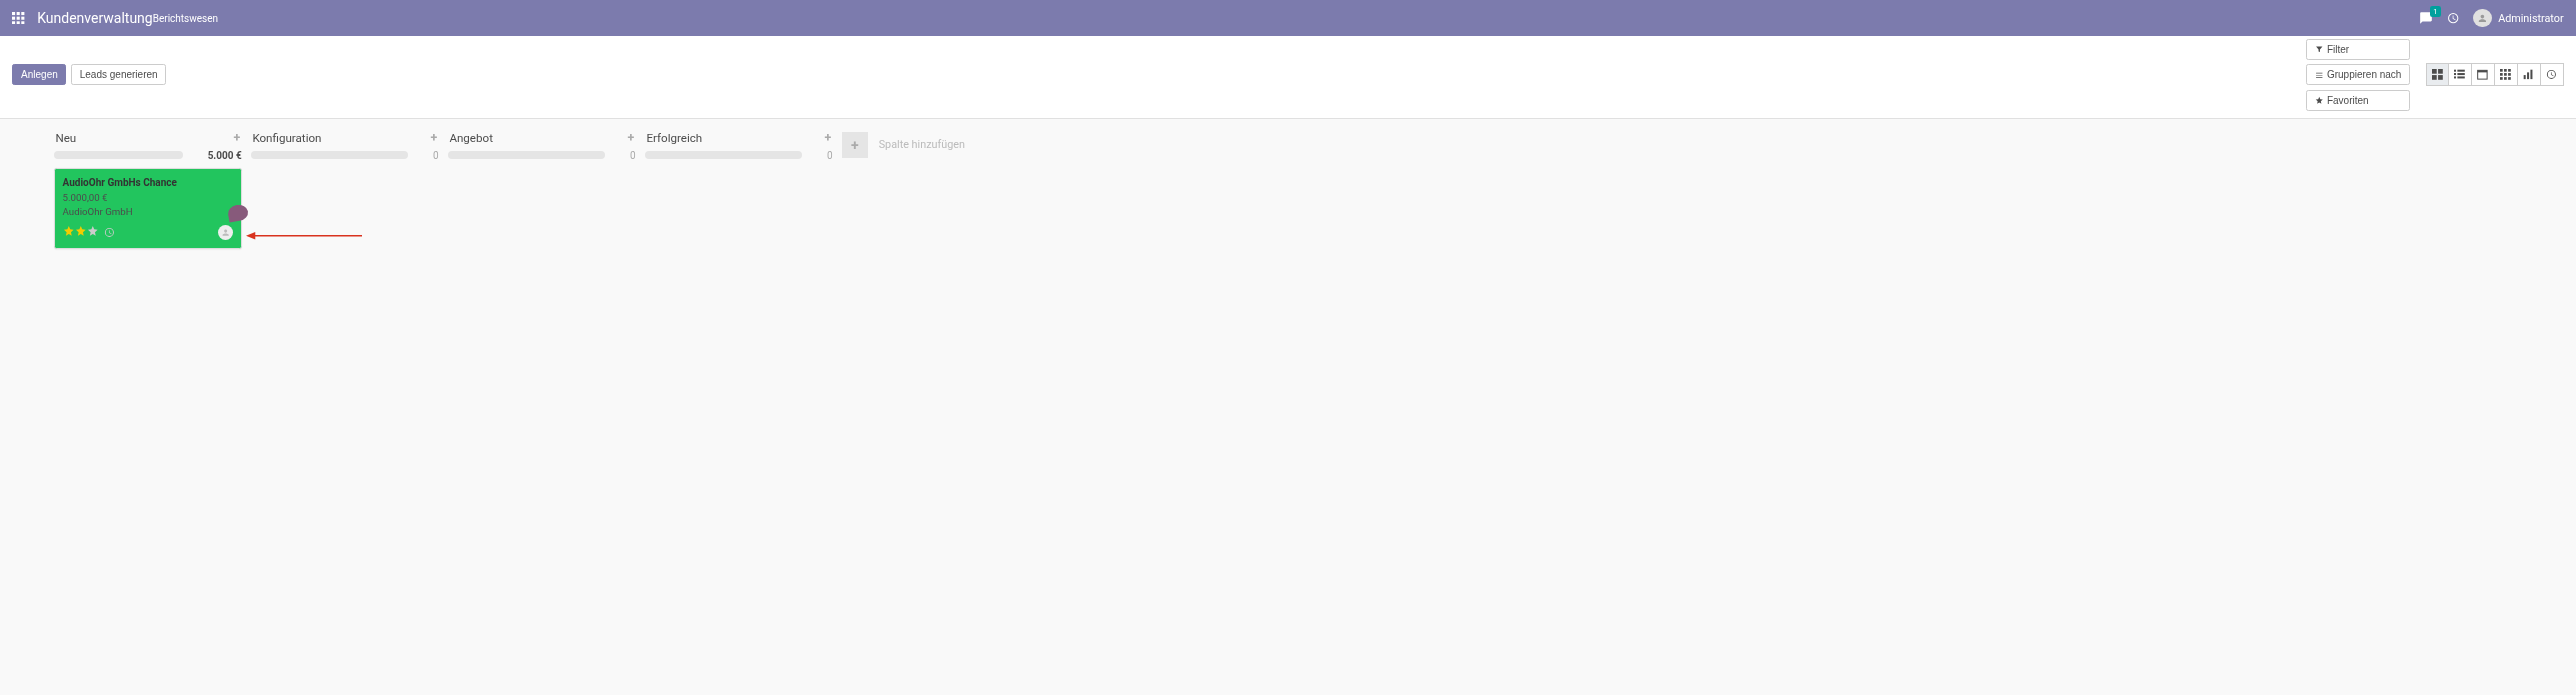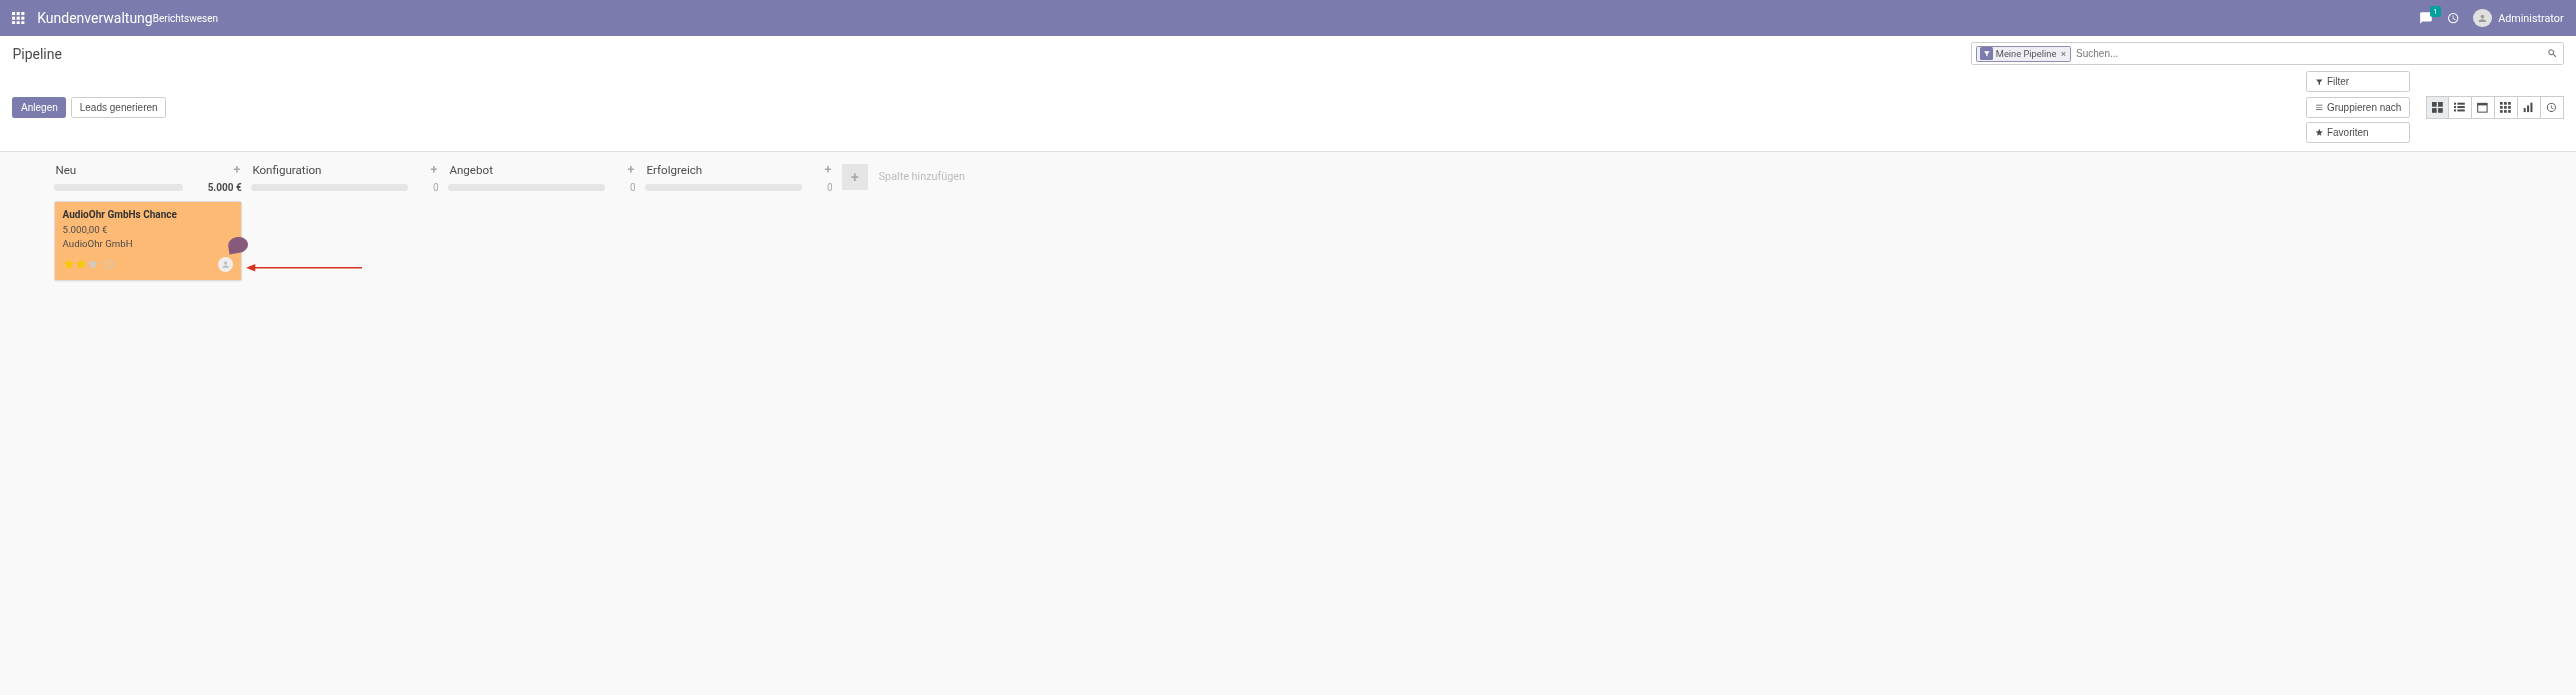--- a/index.html
+++ b/index.html
@@ -52,21 +52,21 @@
 .kanban { display: flex; padding: 6.2px 9.3px; gap: 0; align-items: flex-start; margin-left: 40px; }
 .kanban-col { width: 197px; padding: 0 4.6px; flex-shrink: 0; }
 .col-header { display: flex; align-items: center; justify-content: space-between; padding: 4.6px 1.5px; }
 .col-title { font-size: 11.6px; color: #4c4c4c; }
 .col-add { color: #aaa; font-size: 12.4px; cursor: pointer; font-weight: bold; }
 .col-bar { display: flex; align-items: center; gap: 4.6px; margin-bottom: 7.7px; }
 .col-progress { flex: 1; height: 7.7px; background: #e5e5e5; border-radius: 3.9px; }
 .col-total { font-size: 10px; color: #4c4c4c; font-weight: bold; padding-left: 20px; }
 .col-total.zero { color: #aaa; font-weight: normal; }
 
-.kcard { background: #fdba74; border: 0.8px solid #ddd; border-radius: 2.3px; padding: 7.7px; margin-bottom: 6.2px; box-shadow: 0 0.8px 1.5px rgba(0,0,0,0.05); position: relative; }
+.kcard { background: #22c55e; border: 0.8px solid #ddd; border-radius: 2.3px; padding: 7.7px; margin-bottom: 6.2px; box-shadow: 0 0.8px 1.5px rgba(0,0,0,0.05); position: relative; }
 .kcard-title { font-weight: bold; font-size: 10px; color: #333; margin-bottom: 3.1px; }
 .kcard-line { font-size: 9.7px; color: #4c4c4c; line-height: 1.4; }
 .kcard-footer { display: flex; align-items: center; margin-top: 6.2px; }
 .stars { display: inline-flex; gap: 0.8px; }
 .star-fill svg { width: 11.6px; height: 11.6px; fill: #f3cc00; }
 .star-empty svg { width: 11.6px; height: 11.6px; fill: #ccc; }
 .clock-icon { margin-left: 4.6px; display: inline-flex; }
 .clock-icon svg { width: 10.8px; height: 10.8px; fill: #ccc; }
 .card-avatar { margin-left: auto; width: 15.5px; height: 15.5px; border-radius: 50%; background: #eee; display: inline-flex; align-items: center; justify-content: center; }
 .card-avatar svg { width: 9.3px; height: 9.3px; fill: #bbb; }
@@ -119,40 +119,20 @@
         <svg viewBox="0 0 24 24">
             <path d="M12 12c2.2 0 4-1.8 4-4s-1.8-4-4-4-4 1.8-4 4 1.8 4 4 4zm0 2c-2.7 0-8 1.3-8 4v2h16v-2c0-2.7-5.3-4-8-4z"></path>
           </svg>
       </span>
       <span class="user-name">Administrator</span>
     </div>
   </div>
 </div>
 
 <div class="control-panel">
-  <div class="cp-row1">
-    <span class="breadcrumb">Pipeline</span>
-    <div class="search-area">
-      <span class="search-facet">
-        <span class="facet-icon">
-          <svg viewBox="0 0 24 24">
-              <path d="M3 4h18l-7 9v7l-4-2v-5L3 4z"></path>
-            </svg>
-        </span>
-        <span class="facet-text">Meine Pipeline</span>
-        <span class="facet-remove">×</span>
-      </span>
-      <input class="search-input" placeholder="Suchen..." style="">
-      <span class="search-btn">
-        <svg viewBox="0 0 24 24">
-            <path d="M15.5 14h-.8l-.3-.3a6.5 6.5 0 10-.7.7l.3.3v.8l5 5 1.5-1.5-5-5zM9.5 14a4.5 4.5 0 110-9 4.5 4.5 0 010 9z"></path>
-          </svg>
-      </span>
-    </div>
-  </div>
   <div class="cp-row2">
     <button class="btn btn-primary">Anlegen</button>
     <button class="btn">Leads generieren</button>
     <div class="cp-right">
       <div class="filter-btns">
         <button class="filter-btn">
           <svg viewBox="0 0 24 24">
               <path d="M3 4h18l-7 9v7l-4-2v-5L3 4z"></path>
             </svg>
           <span>Filter</span>

